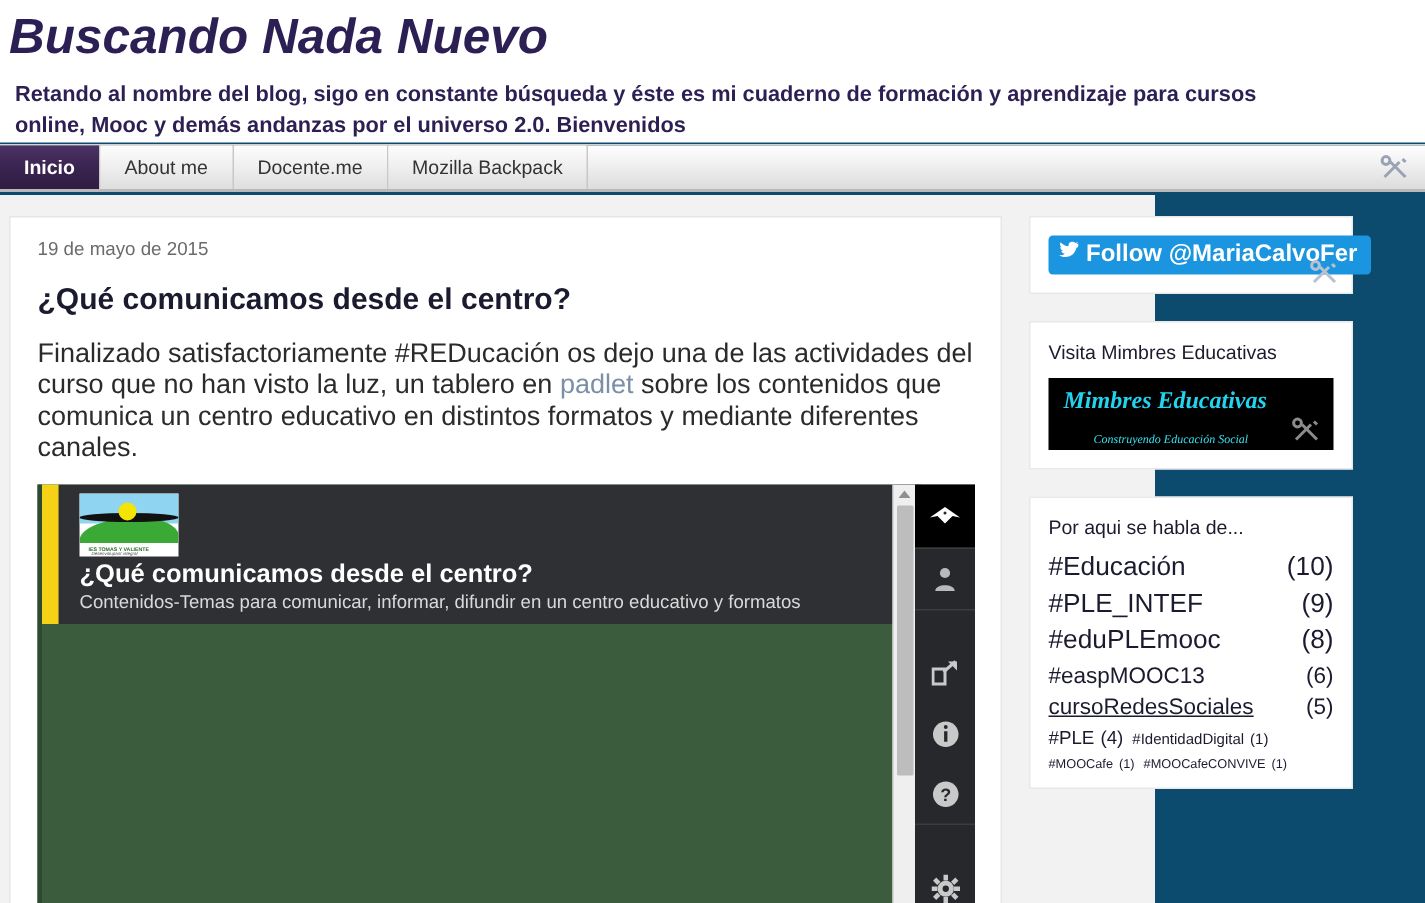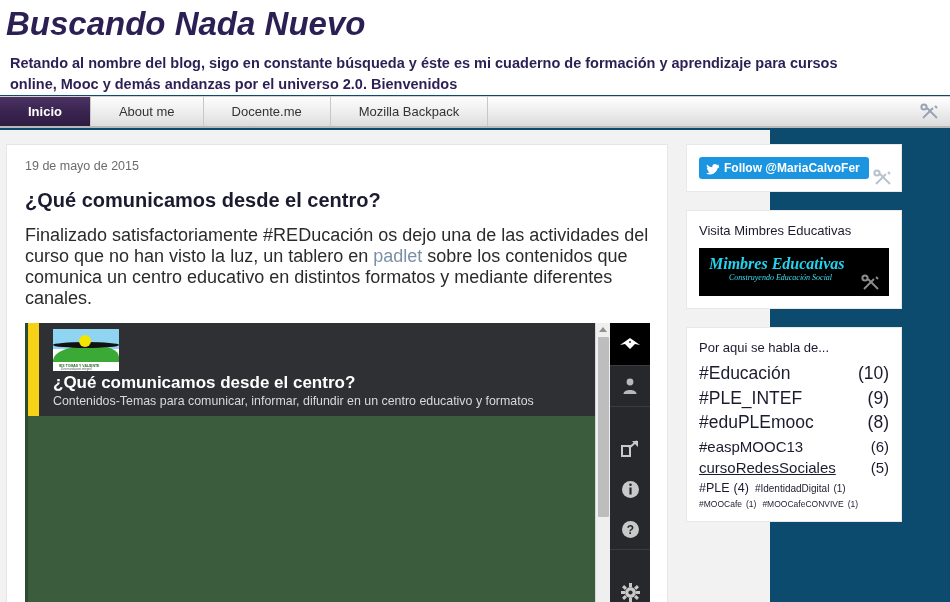--- a/index.html
+++ b/index.html
@@ -27,21 +27,21 @@
   
   .navbar {
     position: absolute; left: 0; top: 96px; width: 950px; height: 32px;
     background: linear-gradient(to bottom, #ffffff 0%, #ececec 55%, #dcdcdc 100%);
     border-top: 1px solid #d2d2d2;
     border-bottom: 2px solid #b9b9b9;
     display: flex; align-items: stretch;
   }
   .tab {
     display: flex; align-items: center; justify-content: center;
-    padding: 0 28px; font-size: 13px; color: #333;
+    padding: 0 16px; font-size: 13px; color: #333;
     border-right: 1px solid #c8c8c8;
     cursor: pointer; white-space: nowrap;
     background: linear-gradient(to bottom, #fdfdfd 0%, #ededed 55%, #dedede 100%);
   }
   .tab.active {
     background: linear-gradient(to bottom, #4b3264 0%, #3a2450 50%, #2f1d43 100%);
     color: #ffffff; font-weight: bold;
   }
   .nav-filler { flex: 1; }
   .nav-tool {
@@ -137,41 +137,41 @@
   .p-tools .spacer { height: 22px; }
 
   
   .widget {
     background: #ffffff; border: 1px solid #e8e8e8;
     margin-bottom: 18px; padding: 12px 12px;
     position: relative;
   }
   .wtitle { font-size: 13px; color: #1b1b2f; margin-bottom: 10px; }
   .tw-btn {
-    display: inline-flex; align-items: flex-end; gap: 5px;
-    background: #1b95e0; color: #fff; font-size: 12px; font-weight: bold;
+    display: inline-flex; align-items: flex-start; gap: 5px;
+    background: #1b95e0; color: #fff; font-size: 16px; font-weight: bold;
     padding: 4px 9px 4px 7px; border-radius: 3px; cursor: pointer;
     white-space: nowrap;
   }
   .gplus-row { display: flex; align-items: center; gap: 8px; }
   .gplus-box {
     border: 1px solid #d6d6d6; border-radius: 2px; padding: 1px 5px;
     font-size: 14px; font-weight: bold; color: #dd4b39; background:#fff;
   }
   .gplus-count { font-size: 12px; color: #444; }
   .gplus-txt { font-size: 12px; color: #444; white-space: nowrap; }
   .mimbres-banner {
     background: #000000; height: 48px; position: relative; overflow: hidden;
   }
   .mimbres-banner .m1 {
     position: absolute; left: 10px; top: 7px; font-size: 16px;
     color: #22d4f0; font-family: "Liberation Serif", serif; font-style: italic; font-weight: bold;
   }
   .mimbres-banner .m2 {
-    position: absolute; left: 30px; top: 25px; font-size: 8px;
+    position: absolute; left: 30px; top: 36px; font-size: 8px;
     color: #36e0ef; font-family: "Liberation Serif", serif; font-style: italic;
   }
   .tool-icon { position:absolute; right: 8px; bottom: 4px; }
 
   .tagcloud { line-height: 1; }
   .tagrow { display: flex; align-items: baseline; justify-content: space-between; }
   .tag-a { color: #1b1b2f; white-space: nowrap; }
   .tag-n { color: #1b1b2f; white-space: nowrap; }
   .t-xl  { font-size: 17.5px; }
   .t-lg  { font-size: 15px; }

